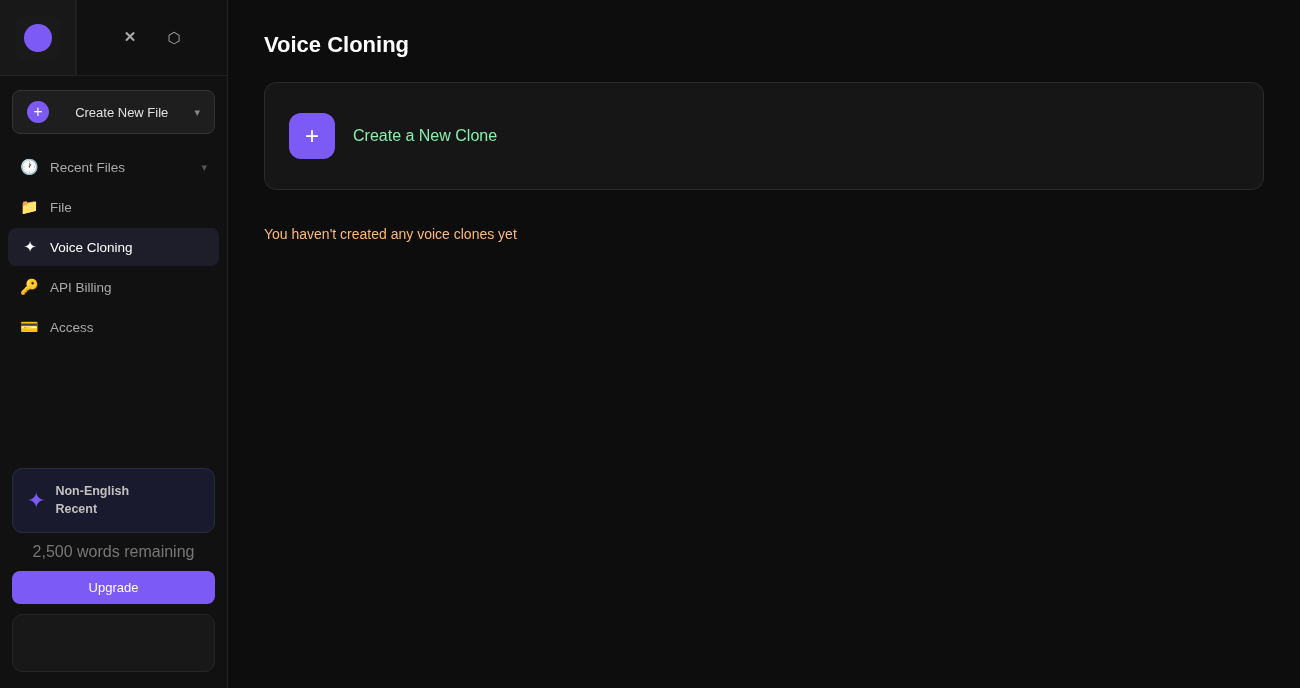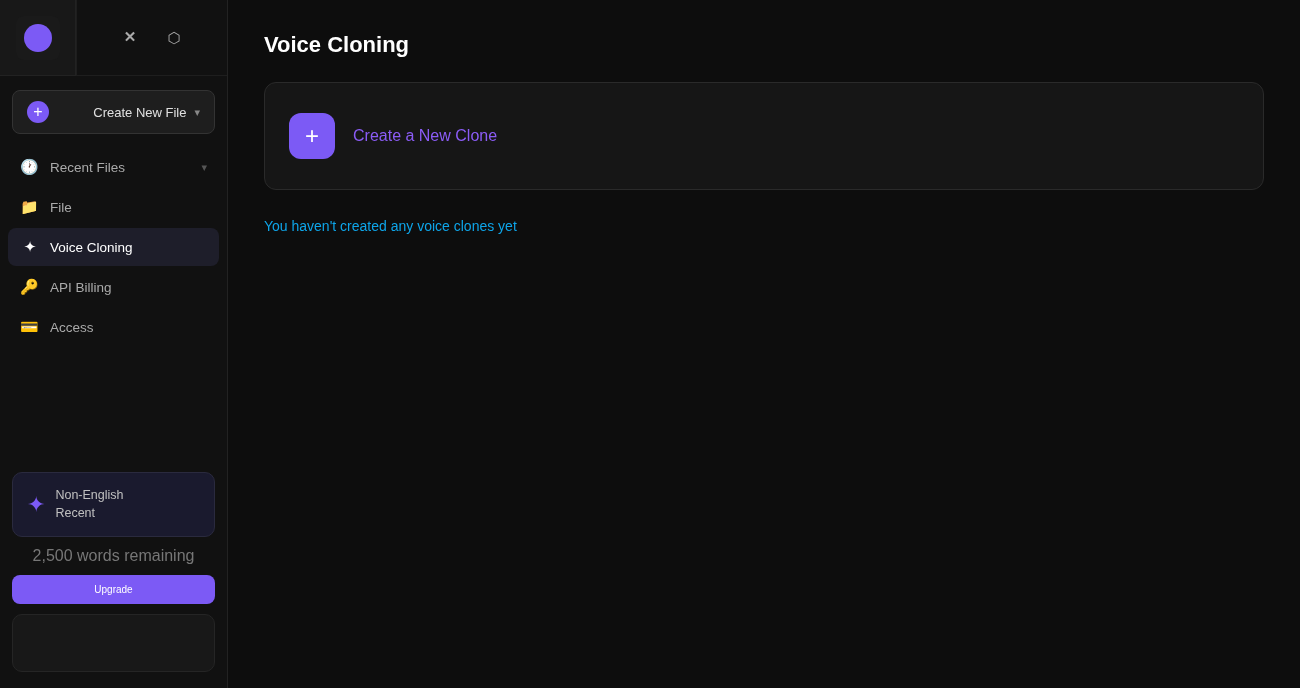--- a/index.html
+++ b/index.html
@@ -118,21 +118,21 @@
       display: flex;
       align-items: center;
       justify-content: center;
       font-size: 16px;
       color: #fff;
       flex-shrink: 0;
     }
 
     .create-btn .btn-label {
       flex: 1;
-      text-align: right;
+      text-align: center;
       font-size: 13px;
       color: #e0e0e0;
     }
 
     .create-btn .chevron {
       color: #888;
       font-size: 11px;
     }
 
     
@@ -194,36 +194,36 @@
 
     .promo-icon {
       font-size: 22px;
       color: #7c5af5;
     }
 
     .promo-text {
       font-size: 12.5px;
       color: #c0c0c0;
       line-height: 1.4;
-      font-weight: 400;
+      font-weight: 700;
     }
 
     .words-remaining {
       font-size: 16px;
       color: #777;
       text-align: center;
       padding: 0 4px;
     }
 
     .upgrade-btn {
       background: #7c5af5;
       border: none;
       border-radius: 8px;
       color: #fff;
-      font-size: 10px;
+      font-size: 13px;
       padding: 9px;
       cursor: pointer;
       width: 100%;
       font-weight: 500;
     }
 
     .user-card {
       background: #181818;
       border: 1px solid #252525;
       border-radius: 10px;
@@ -268,28 +268,28 @@
       align-items: center;
       justify-content: center;
       font-size: 24px;
       color: #fff;
       margin-right: 18px;
       flex-shrink: 0;
     }
 
     .clone-label {
       font-size: 16px;
-      color: #8b5cf6;
+      color: #86efac;
       font-weight: 500;
     }
 
     .empty-state {
       font-size: 14px;
-      color: #0ea5e9;
-      margin-top: 4px;
+      color: #fdba74;
+      margin-top: 12px;
     }
 
     
     .x-icon {
       display: inline-block;
       width: 20px;
       height: 20px;
       color: #aaa;
       font-size: 15px;
       font-weight: 700;

